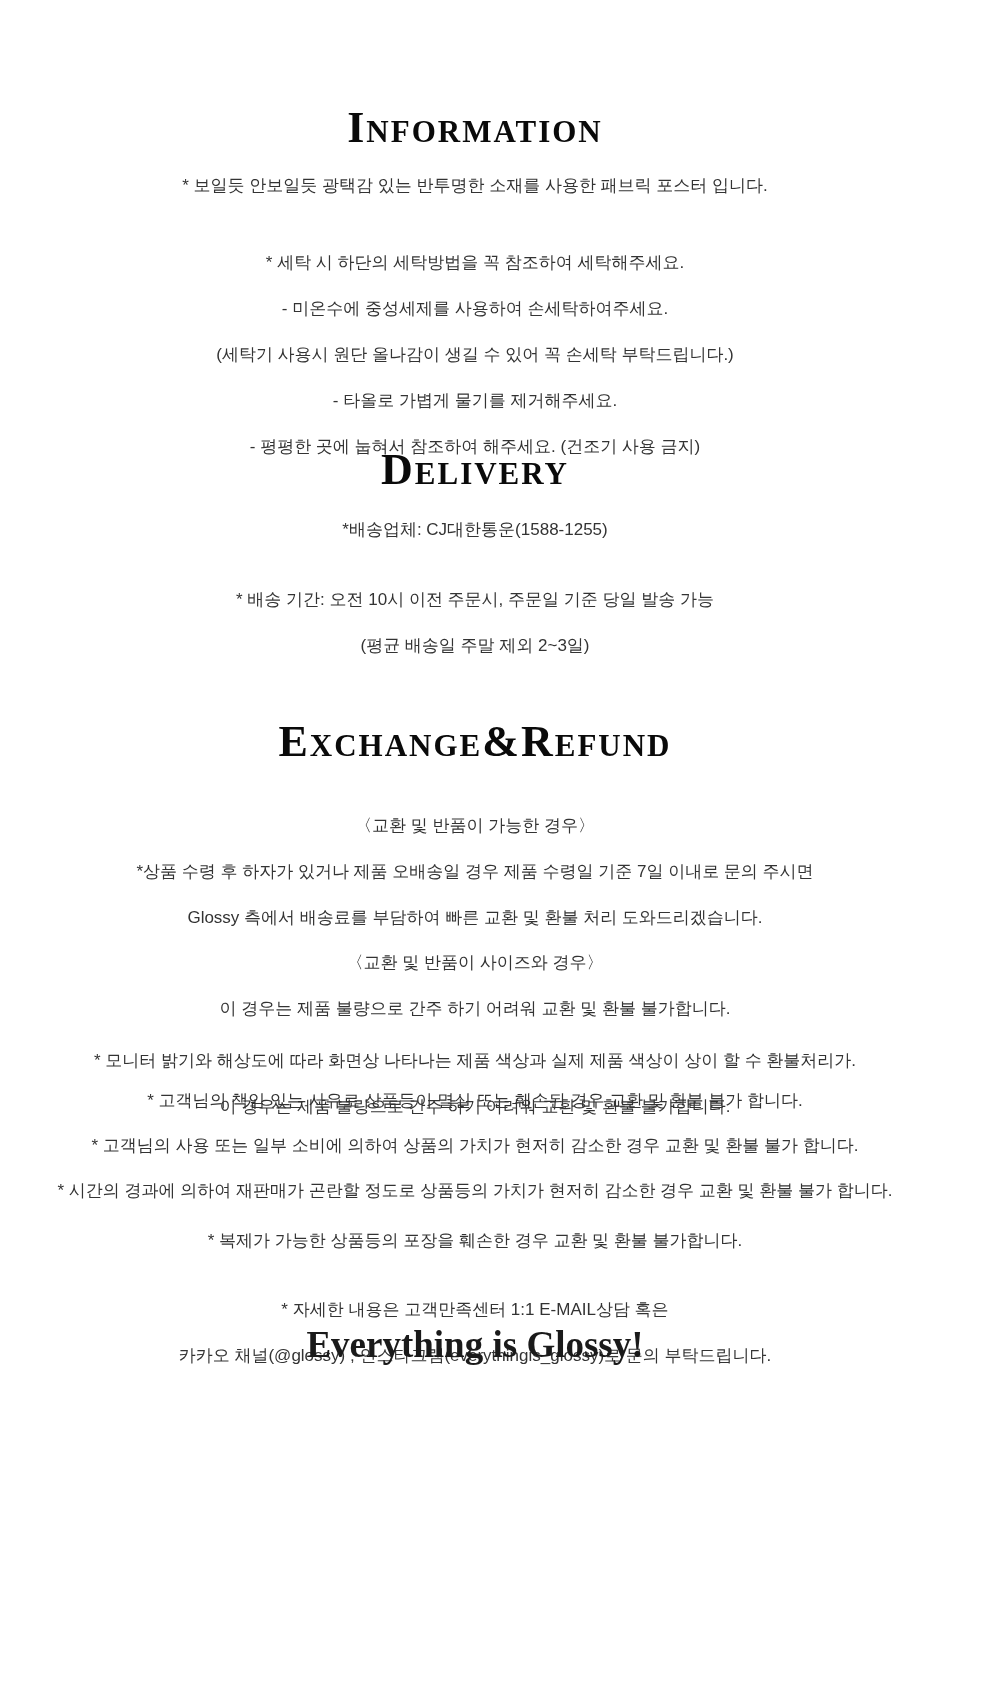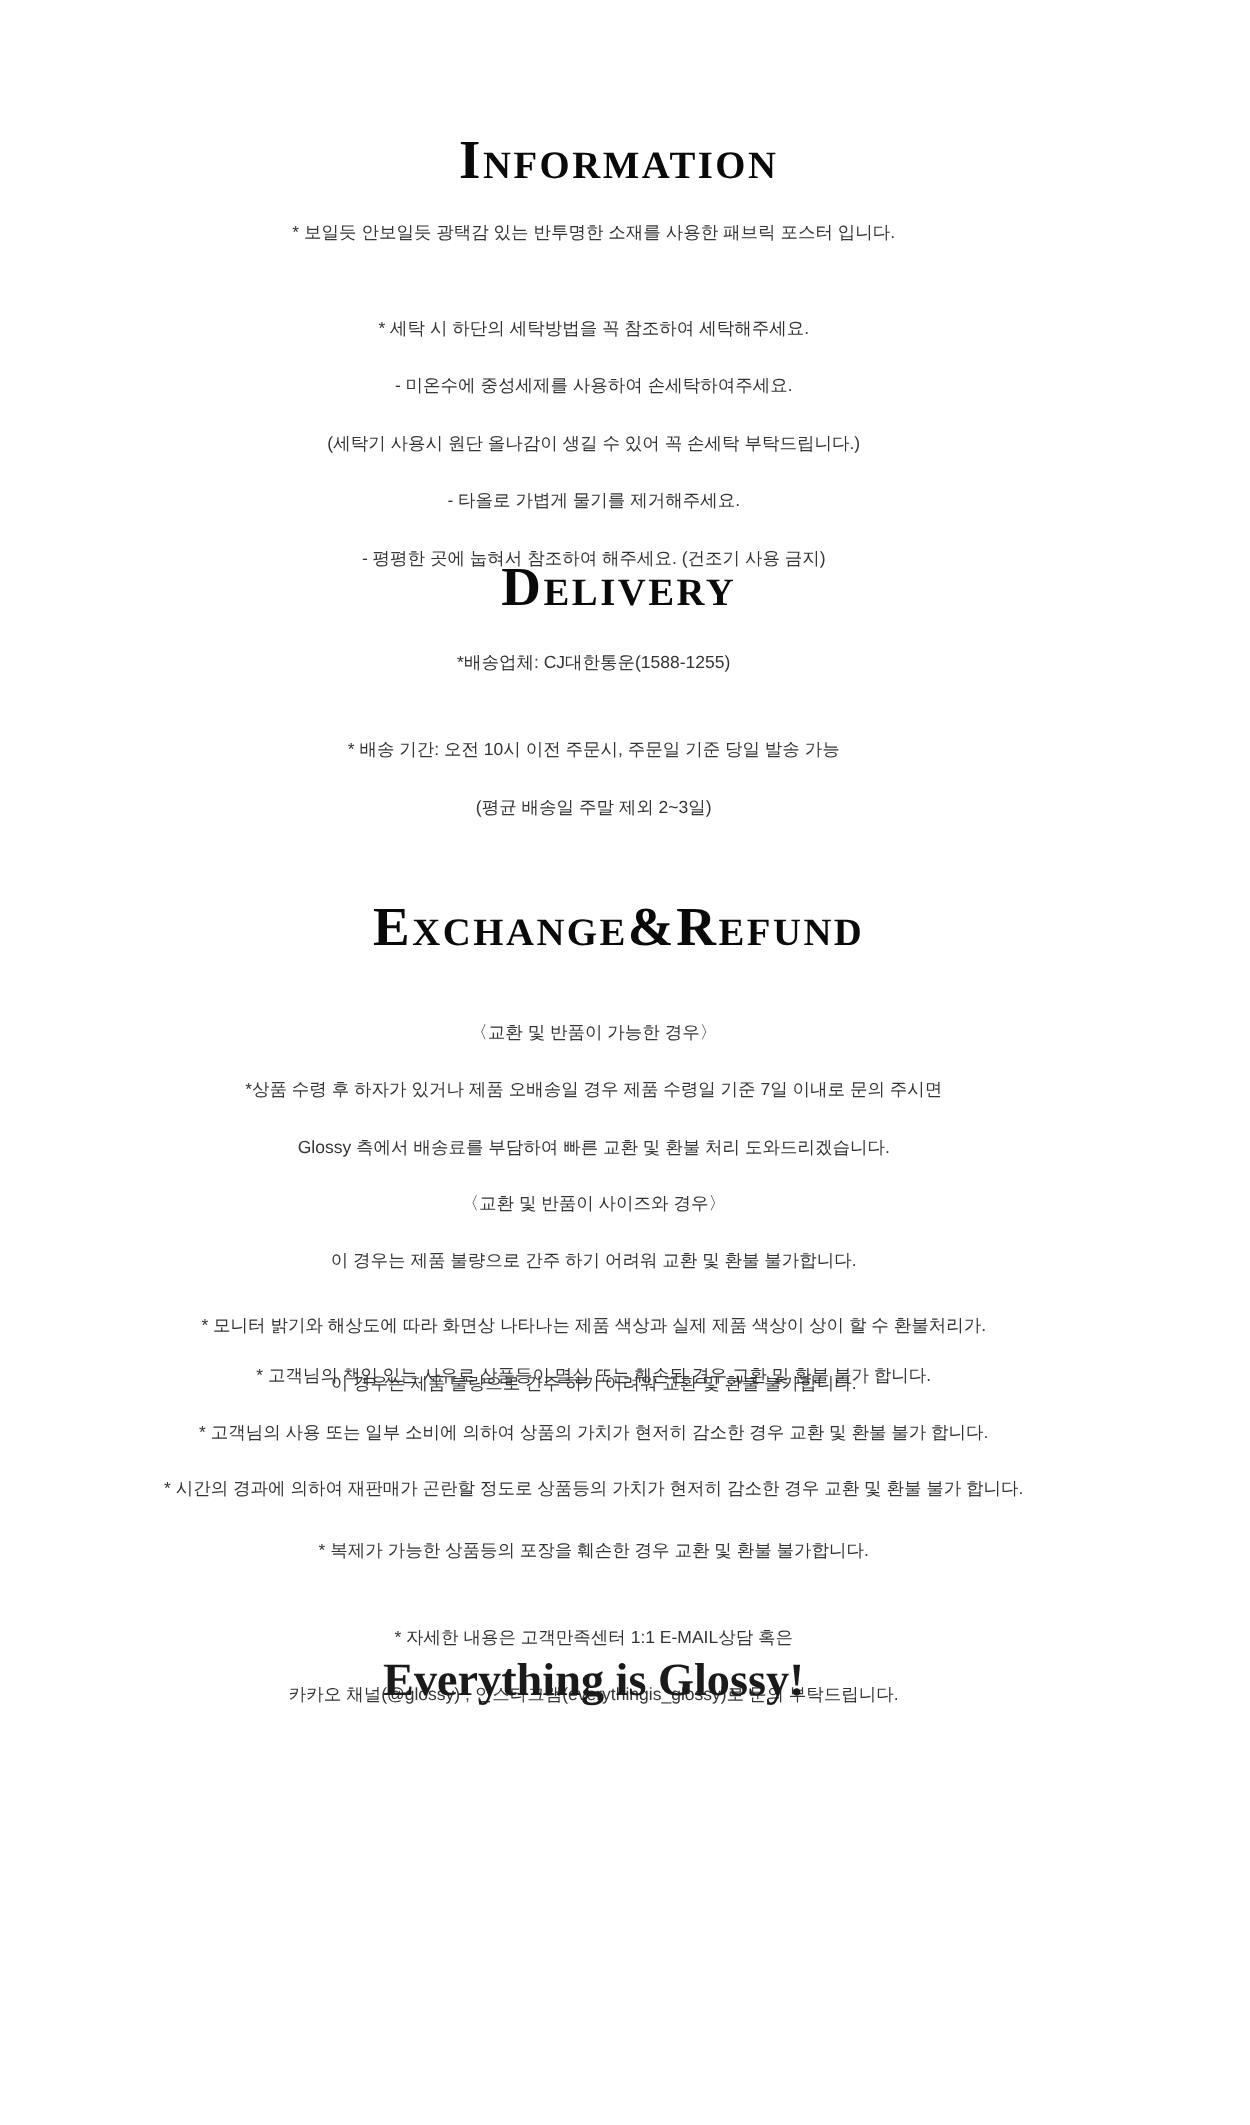--- a/index.html
+++ b/index.html
@@ -16,30 +16,29 @@
     width:950px;
     margin:0;
     text-align:center;
     font-family:"Liberation Serif", serif;
     font-variant:small-caps;
     font-weight:700;
     font-size:44px;
     line-height:44px;
     letter-spacing:2px;
     color:#0a0a0a;
-    padding-left:20px;
   }
   .txt{
     position:absolute;
     left:0;
     width:950px;
     margin:0;
     text-align:center;
     font-family:"Liberation Sans", sans-serif;
-    font-size:14px;
+    font-size:17px;
     line-height:23px;
     color:#333333;
     white-space:pre-line;
   }
   .footer-slogan{
     position:absolute;
     left:0;
     width:950px;
     margin:0;
     text-align:center;

